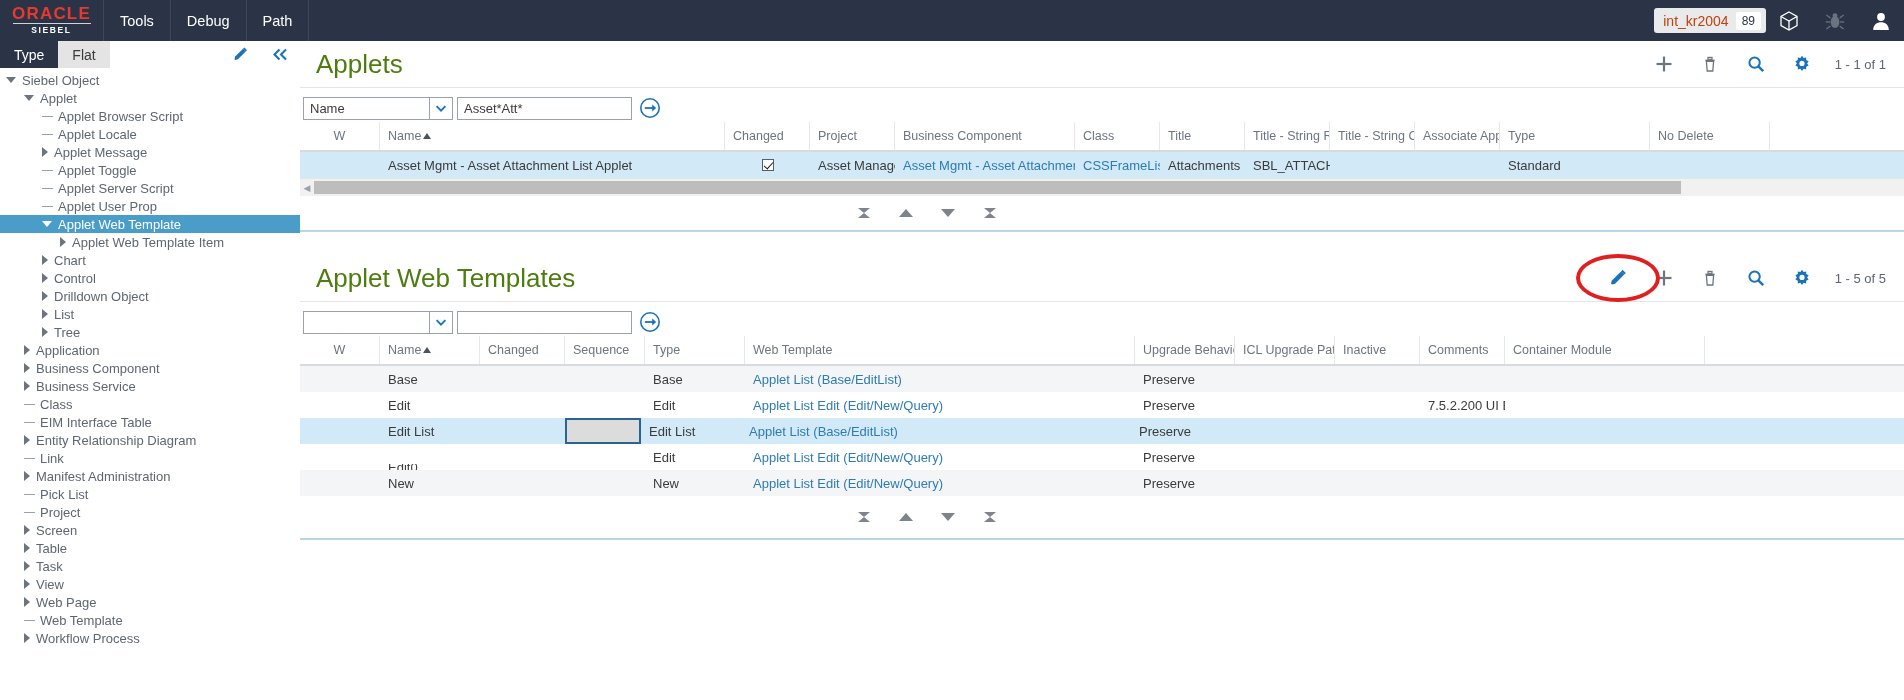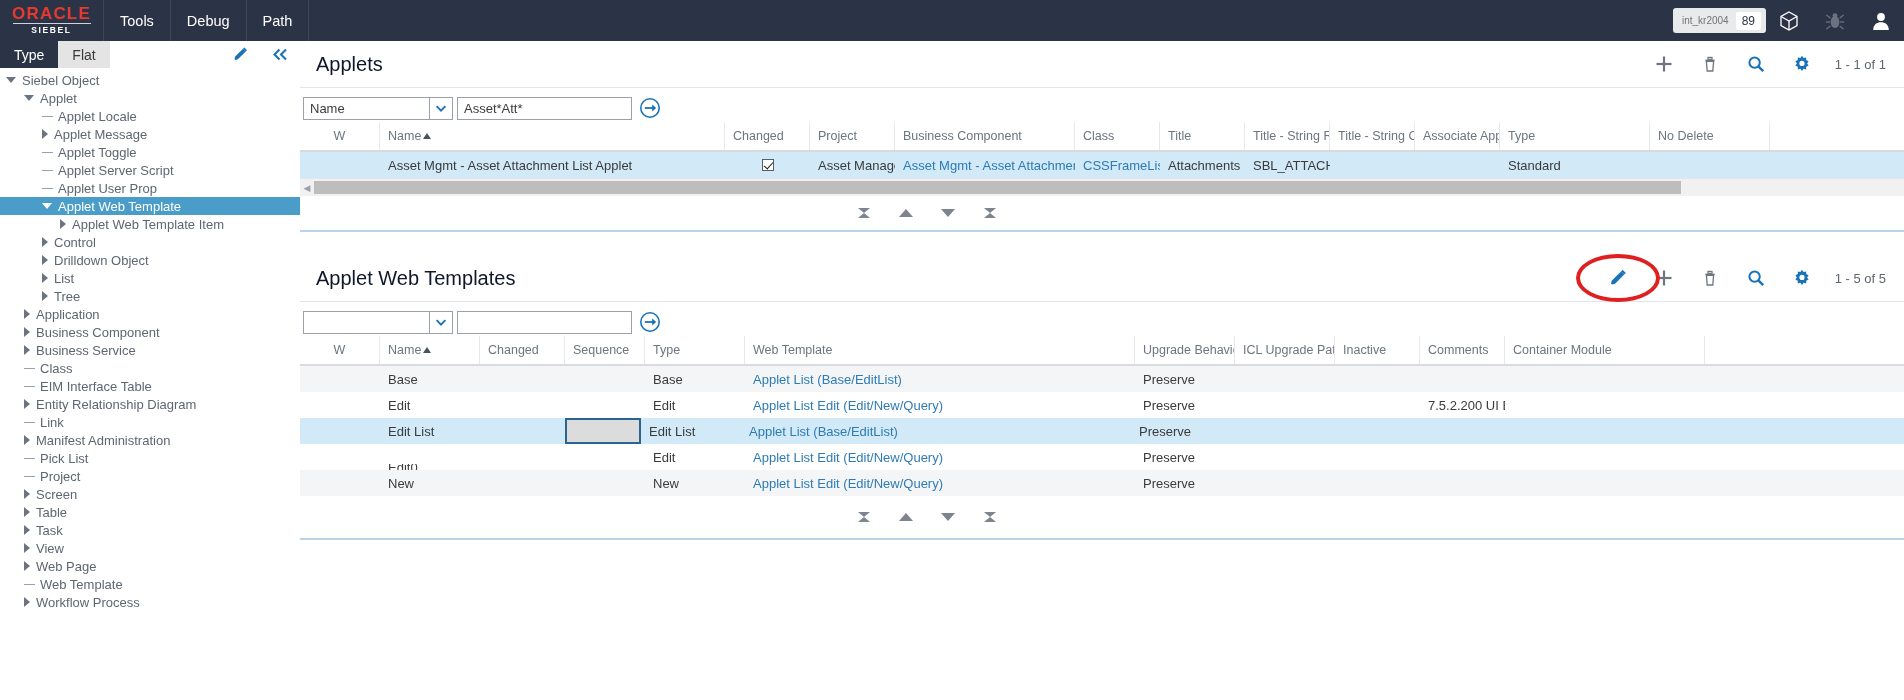--- a/index.html
+++ b/index.html
@@ -37,21 +37,21 @@
     color: #ffffff; font-size: 14.5px;
     border-right: 1px solid #3d465a;
     cursor: default;
   }
   .topbar-spacer { flex: 1; }
   .user-badge {
     display: flex; align-items: center;
     background: #e9eaec; border-radius: 3px;
     height: 25px; margin: auto 0; padding: 0 5px 0 9px;
   }
-  .user-name { color: #737373; font-size: 10px; }
+  .user-name { color: #c2410c; font-size: 14px; }
   .user-count {
     background: #ffffff; color: #2b3447; font-size: 12px;
     border-radius: 2px; margin-left: 7px; padding: 2px 6px;
   }
   .top-icon {
     width: 46px; display: flex; align-items: center; justify-content: center;
   }
   .top-icon svg { display: block; }
 
   
@@ -105,21 +105,21 @@
     width: 1604px; height: 659px; background: #ffffff;
   }
   .panel { position: absolute; left: 0; width: 1604px; background: #ffffff; }
 
   .panel-head {
     height: 47px; display: flex; align-items: center;
     border-bottom: 1px solid #e3e5e8;
     background: #ffffff; position: relative;
   }
   .panel-title {
-    font-size: 20px; color: #0f172a; padding-left: 16px; font-weight: normal;
+    font-size: 26px; color: #4d7c0f; padding-left: 16px; font-weight: normal;
   }
   .panel-head-spacer { flex: 1; }
   .tb-icon {
     width: 46px; height: 46px;
     display: flex; align-items: center; justify-content: center;
     cursor: pointer;
   }
   .rec-count { font-size: 13px; color: #5e6671; padding: 0 18px 0 10px; white-space: nowrap; }
 
   .query-bar {
@@ -284,20 +284,26 @@
       <div class="tree-row">
         <span class="tw" style="width: 24px;"></span>
         <span class="caret-down"></span>
         <span class="tw" style="width: 6px;"></span>
         <span>Applet</span>
       </div>
       <div class="tree-row">
         <span class="tw" style="width: 42px;"></span>
         <span class="dash" style="width: 11px;"></span>
         <span class="tw" style="width: 5px;"></span>
+        <span>Applet Browser Script</span>
+      </div>
+      <div class="tree-row">
+        <span class="tw" style="width: 42px;"></span>
+        <span class="dash" style="width: 11px;"></span>
+        <span class="tw" style="width: 5px;"></span>
         <span>Applet Locale</span>
       </div>
       <div class="tree-row">
         <span class="tw" style="width: 42px;"></span>
         <span class="caret-right"></span>
         <span class="tw" style="width: 6px;"></span>
         <span>Applet Message</span>
       </div>
       <div class="tree-row">
         <span class="tw" style="width: 42px;"></span>
@@ -321,20 +327,26 @@
         <span class="tw" style="width: 42px;"></span>
         <span class="caret-down"></span>
         <span class="tw" style="width: 6px;"></span>
         <span>Applet Web Template</span>
       </div>
       <div class="tree-row">
         <span class="tw" style="width: 60px;"></span>
         <span class="caret-right"></span>
         <span class="tw" style="width: 6px;"></span>
         <span>Applet Web Template Item</span>
+      </div>
+      <div class="tree-row">
+        <span class="tw" style="width: 42px;"></span>
+        <span class="caret-right"></span>
+        <span class="tw" style="width: 6px;"></span>
+        <span>Chart</span>
       </div>
       <div class="tree-row">
         <span class="tw" style="width: 42px;"></span>
         <span class="caret-right"></span>
         <span class="tw" style="width: 6px;"></span>
         <span>Control</span>
       </div>
       <div class="tree-row">
         <span class="tw" style="width: 42px;"></span>
         <span class="caret-right"></span>

